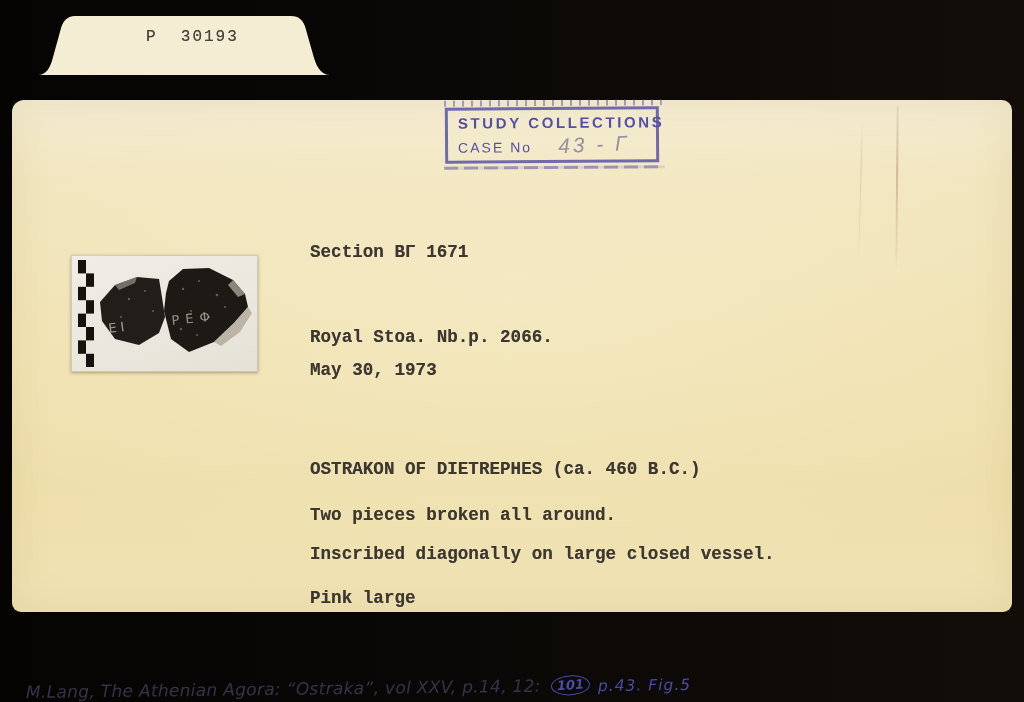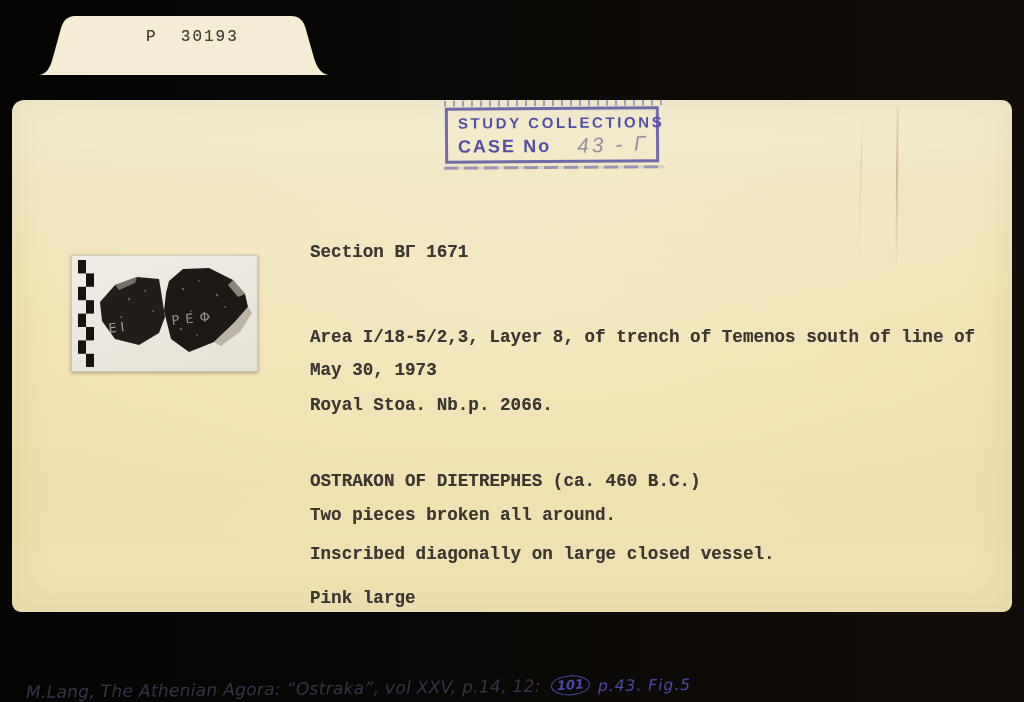--- a/index.html
+++ b/index.html
@@ -43,21 +43,21 @@
   .stamp::after{
     content:"";position:absolute;left:-4px;right:-8px;bottom:-9px;height:3px;
     background:repeating-linear-gradient(90deg,rgba(83,78,166,0.55) 0 14px,rgba(83,78,166,0.15) 14px 20px);
   }
   .stamp-title{
     font-size:15px;font-weight:600;letter-spacing:2.6px;color:#544fa6;
     text-align:center;white-space:nowrap;
   }
   .stamp-row{display:flex;align-items:baseline;margin-top:2px;}
   .stamp-case-label{
-    font-size:18px;font-weight:700;letter-spacing:2px;color:#544fa6;white-space:nowrap;text-align:center;
+    font-size:14px;font-weight:400;letter-spacing:2px;color:#544fa6;white-space:nowrap;text-align:center;
   }
   .stamp-case-value{
     font-size:21px;font-style:italic;color:#97909f;letter-spacing:3px;
     margin-left:26px;transform:rotate(-2deg);white-space:nowrap;
   }
 
   
   .scratch-a{position:absolute;left:848px;top:16px;width:1px;height:150px;
     background:linear-gradient(180deg,transparent,rgba(150,90,55,0.22) 30%,rgba(150,90,55,0.1) 70%,transparent);
     transform:rotate(1.5deg);}
@@ -157,26 +157,25 @@
         </g>
 
         <text x="38" y="78" transform="rotate(-7 38 78)" font-family="DejaVu Sans, sans-serif" font-size="13" letter-spacing="4" fill="#d8d2c5" opacity="0.72">ΕΙ</text>
         <text x="101" y="70" transform="rotate(-6 101 70)" font-family="DejaVu Sans, sans-serif" font-size="13" letter-spacing="6" fill="#d8d2c5" opacity="0.65">ΡΕΦ</text>
       </svg>
     </div>
 
     <div class="typed-line" style="top:142px">Section ΒΓ 1671</div>
 
     <div class="typed-block" style="top:184px">
-      <div>Area I/18-5/2,3, Layer 8, of trench of Temenos south of line of</div>
       <div>Royal Stoa. Nb.p. 2066.</div>
     </div>
 
     <div class="typed-line" style="top:260px">May 30, 1973</div>
-    <div class="typed-line" style="top:371px">OSTRAKON OF DIETREPHES (ca. 460 B.C.)</div>
+    <div class="typed-line" style="top:359px">OSTRAKON OF DIETREPHES (ca. 460 B.C.)</div>
     <div class="typed-line" style="top:444px">Inscribed diagonally on large closed vessel.</div>
     <div class="typed-line" style="top:405px">Two pieces broken all around.</div>
     <div class="typed-line" style="top:488px">Pink large</div>
 
     <div class="citation">
       <span class="citation-main">M.Lang, The Athenian Agora: “Ostraka”, vol XXV, p.14, 12:</span><span class="citation-circle">101</span><span class="citation-ref">p.43. Fig.5</span>
     </div>
 
   </div>
 </div>

